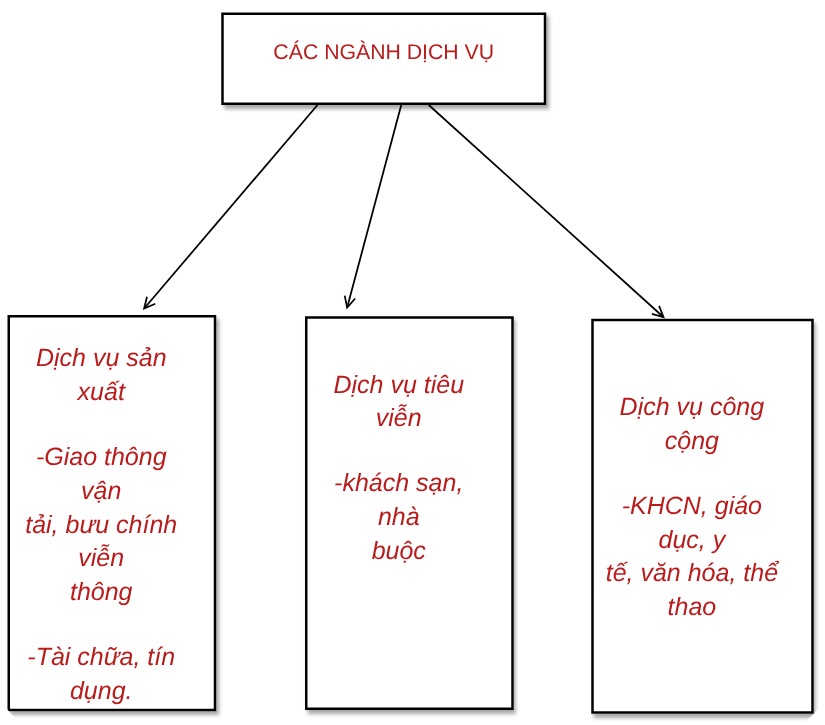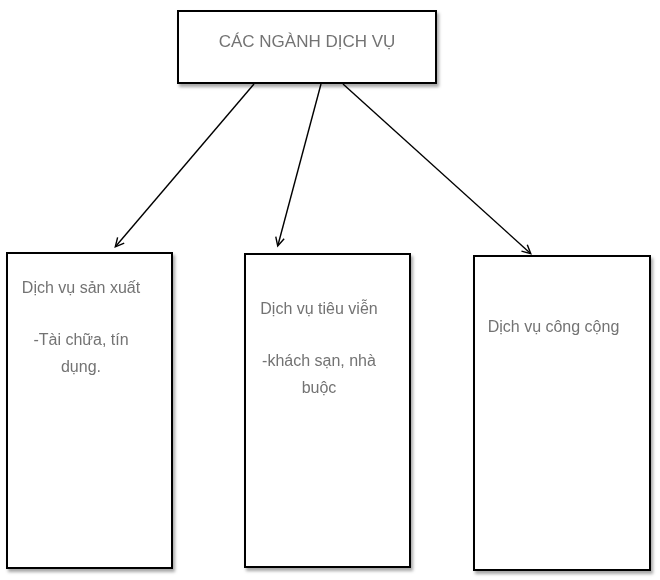--- a/index.html
+++ b/index.html
@@ -6,22 +6,23 @@
     margin: 0;
     padding: 0;
     background: #ffffff;
   }
   .canvas {
     position: relative;
     width: 660px;
     height: 580px;
     background: #ffffff;
     font-family: "Liberation Sans", sans-serif;
-    color: #737373;
+    color: #b91c1c;
     overflow: hidden;
+    border-radius: 30px;
   }
   .connectors {
     position: absolute;
     left: 0;
     top: 0;
     width: 660px;
     height: 580px;
     pointer-events: none;
   }
   .box {
@@ -35,24 +36,25 @@
   .title-box {
     left: 177px;
     top: 10px;
     width: 260px;
     height: 74px;
     padding-top: 16px;
     font-size: 17px;
     line-height: 27px;
   }
   .child-box {
-    font-size: 16px;
+    font-size: 20px;
     line-height: 27px;
     padding-left: 4px;
     padding-right: 21px;
+    font-style: italic;
   }
   .child-box p {
     margin: 0 0 25px 0;
     white-space: pre-line;
   }
   .box-production {
     left: 6px;
     top: 252px;
     width: 167px;
     height: 317px;
@@ -88,26 +90,31 @@
     <line x1="321" y1="84" x2="278" y2="245" stroke="#000000" stroke-width="1.4" marker-end="url(#openArrow)"></line>
     <line x1="343" y1="84" x2="530" y2="253" stroke="#000000" stroke-width="1.4" marker-end="url(#openArrow)"></line>
   </svg>
 
   <div class="box title-box">
     <span>CÁC NGÀNH DỊCH VỤ</span>
   </div>
 
   <div class="box child-box box-production">
     <p>Dịch vụ sản xuất</p>
+    <p>-Giao thông vận
+tải, bưu chính viễn
+thông</p>
     <p>-Tài chữa, tín dụng.</p>
   </div>
 
   <div class="box child-box box-consumer">
     <p>Dịch vụ tiêu viễn</p>
     <p>-khách sạn, nhà
 buộc</p>
   </div>
 
   <div class="box child-box box-public">
     <p>Dịch vụ công cộng</p>
+    <p>-KHCN, giáo dục, y
+tế, văn hóa, thể thao</p>
   </div>
 
 </div>
 
 </body></html>

